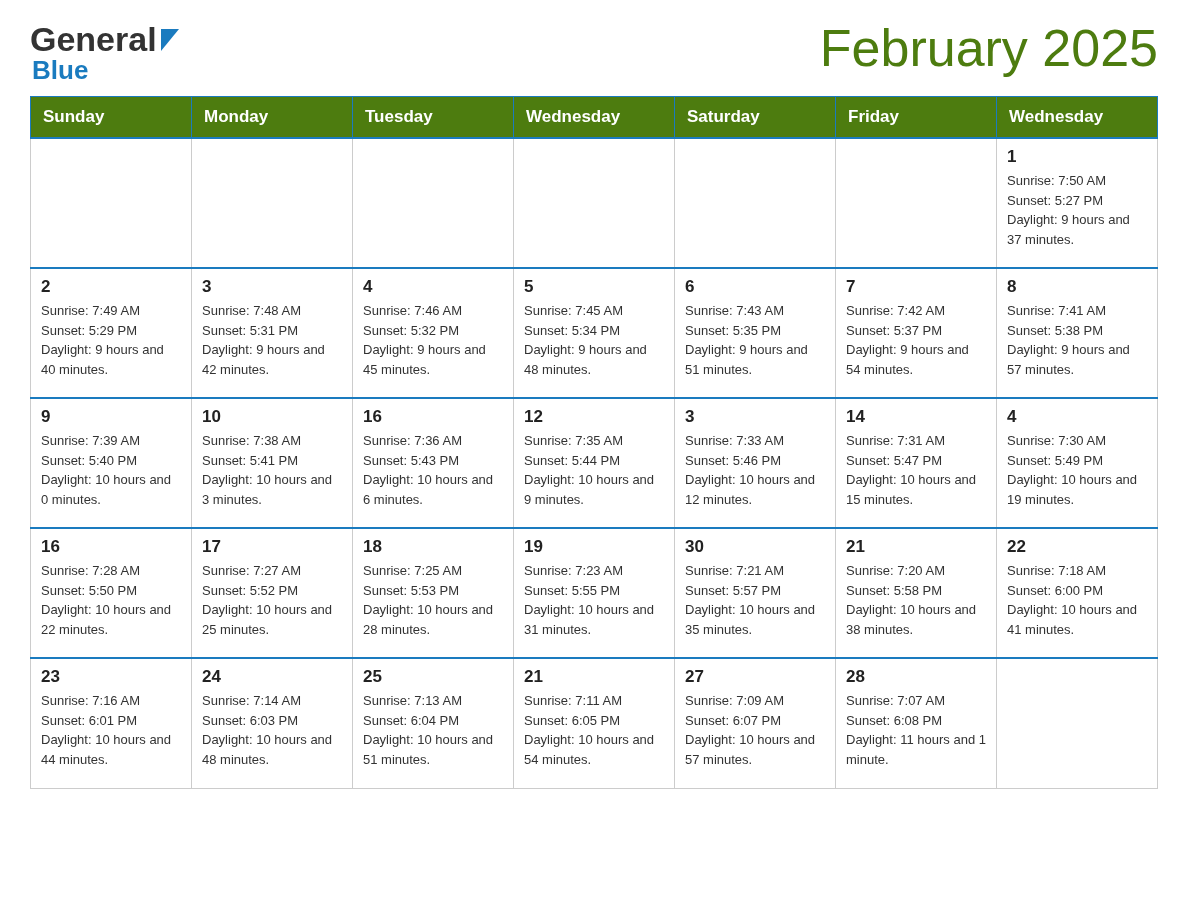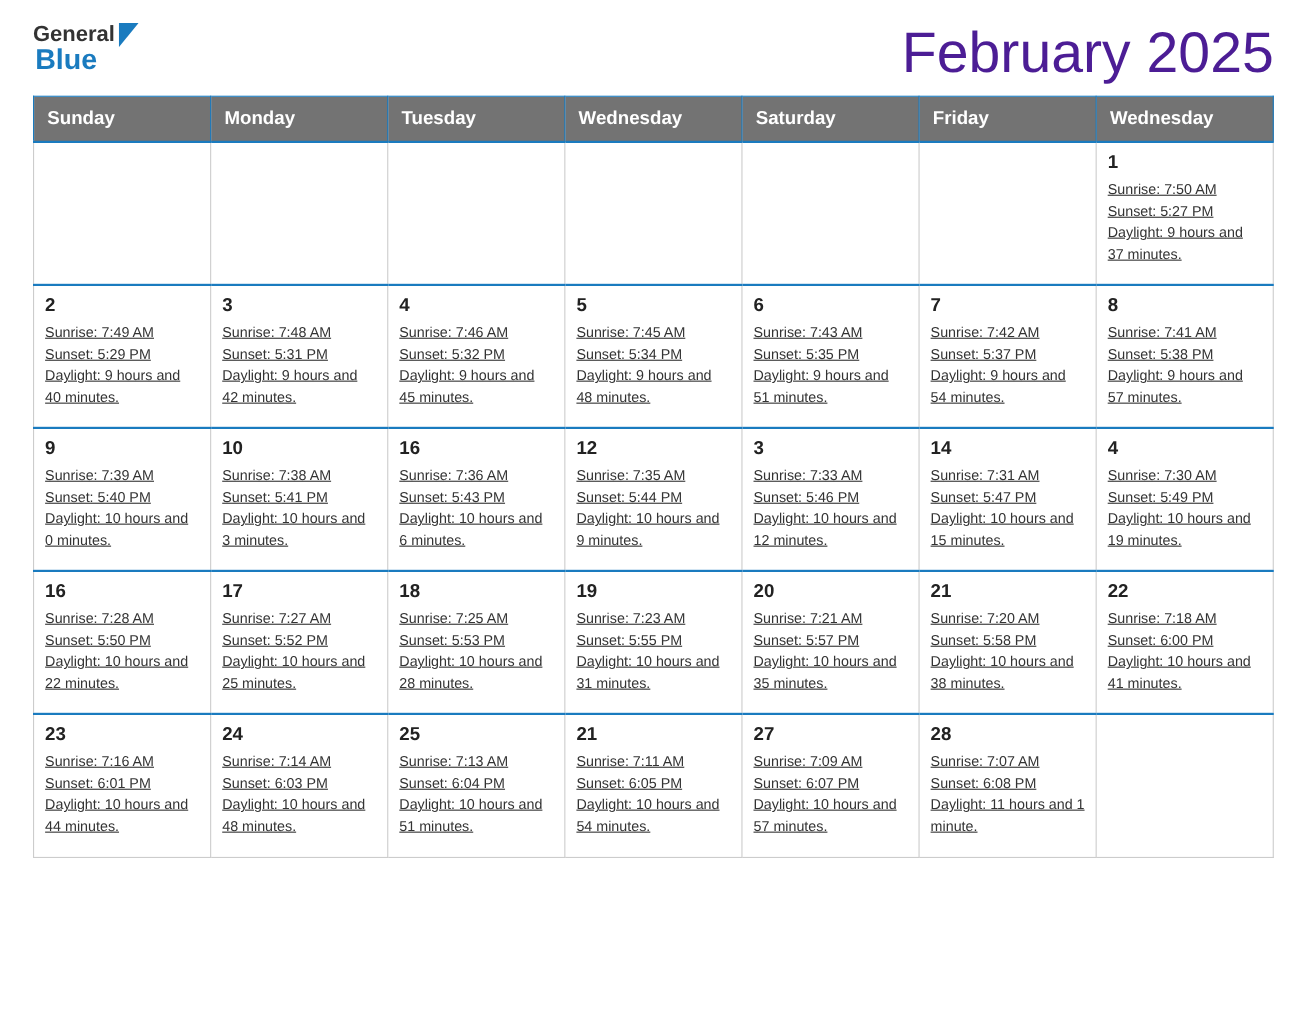--- a/index.html
+++ b/index.html
@@ -17,47 +17,47 @@
       margin-bottom: 10px;
     }
     .logo {
       display: flex;
       flex-direction: column;
       align-items: flex-start;
     }
     .logo-text {
       display: flex;
       align-items: center;
-      font-size: 20px;
+      font-size: 34px;
       font-weight: bold;
       color: #333;
     }
     .logo-general { color: #333; }
     .logo-blue { color: #1a7bbf; }
     .title-area {
       text-align: right;
     }
     .calendar-title {
       font-size: 52px;
       font-weight: normal;
-      color: #4c1d95;
+      color: #4d7c0f;
       line-height: 1.1;
     }
     .calendar-subtitle {
       font-size: 22px;
       color: #444;
       margin-top: 4px;
     }
     .calendar {
       width: 100%;
       border-collapse: collapse;
       margin-top: 10px;
     }
     .calendar th {
-      background-color: #737373;
+      background-color: #4d7c0f;
       color: #fff;
       font-size: 17px;
       font-weight: bold;
       padding: 10px 12px;
       text-align: left;
       border: 1px solid #1a7bbf;
     }
     .calendar td {
       border: 1px solid #ccc;
       vertical-align: top;
@@ -75,21 +75,20 @@
     .day-number {
       font-size: 17px;
       font-weight: bold;
       color: #222;
       margin-bottom: 4px;
     }
     .day-info {
       font-size: 13px;
       color: #333;
       line-height: 1.5;
-      text-decoration: underline;
     }
     .empty-cell {
       background: #fff;
     }
     .logo-icon {
       display: inline-flex;
       align-items: center;
       margin-left: 2px;
     }
   </style>
@@ -211,21 +210,21 @@
         </td>
         <td>
           <div class="day-number">18</div>
           <div class="day-info">Sunrise: 7:25 AM<br>Sunset: 5:53 PM<br>Daylight: 10 hours and 28 minutes.</div>
         </td>
         <td>
           <div class="day-number">19</div>
           <div class="day-info">Sunrise: 7:23 AM<br>Sunset: 5:55 PM<br>Daylight: 10 hours and 31 minutes.</div>
         </td>
         <td>
-          <div class="day-number">20</div>
+          <div class="day-number">30</div>
           <div class="day-info">Sunrise: 7:21 AM<br>Sunset: 5:57 PM<br>Daylight: 10 hours and 35 minutes.</div>
         </td>
         <td>
           <div class="day-number">21</div>
           <div class="day-info">Sunrise: 7:20 AM<br>Sunset: 5:58 PM<br>Daylight: 10 hours and 38 minutes.</div>
         </td>
         <td>
           <div class="day-number">22</div>
           <div class="day-info">Sunrise: 7:18 AM<br>Sunset: 6:00 PM<br>Daylight: 10 hours and 41 minutes.</div>
         </td>

